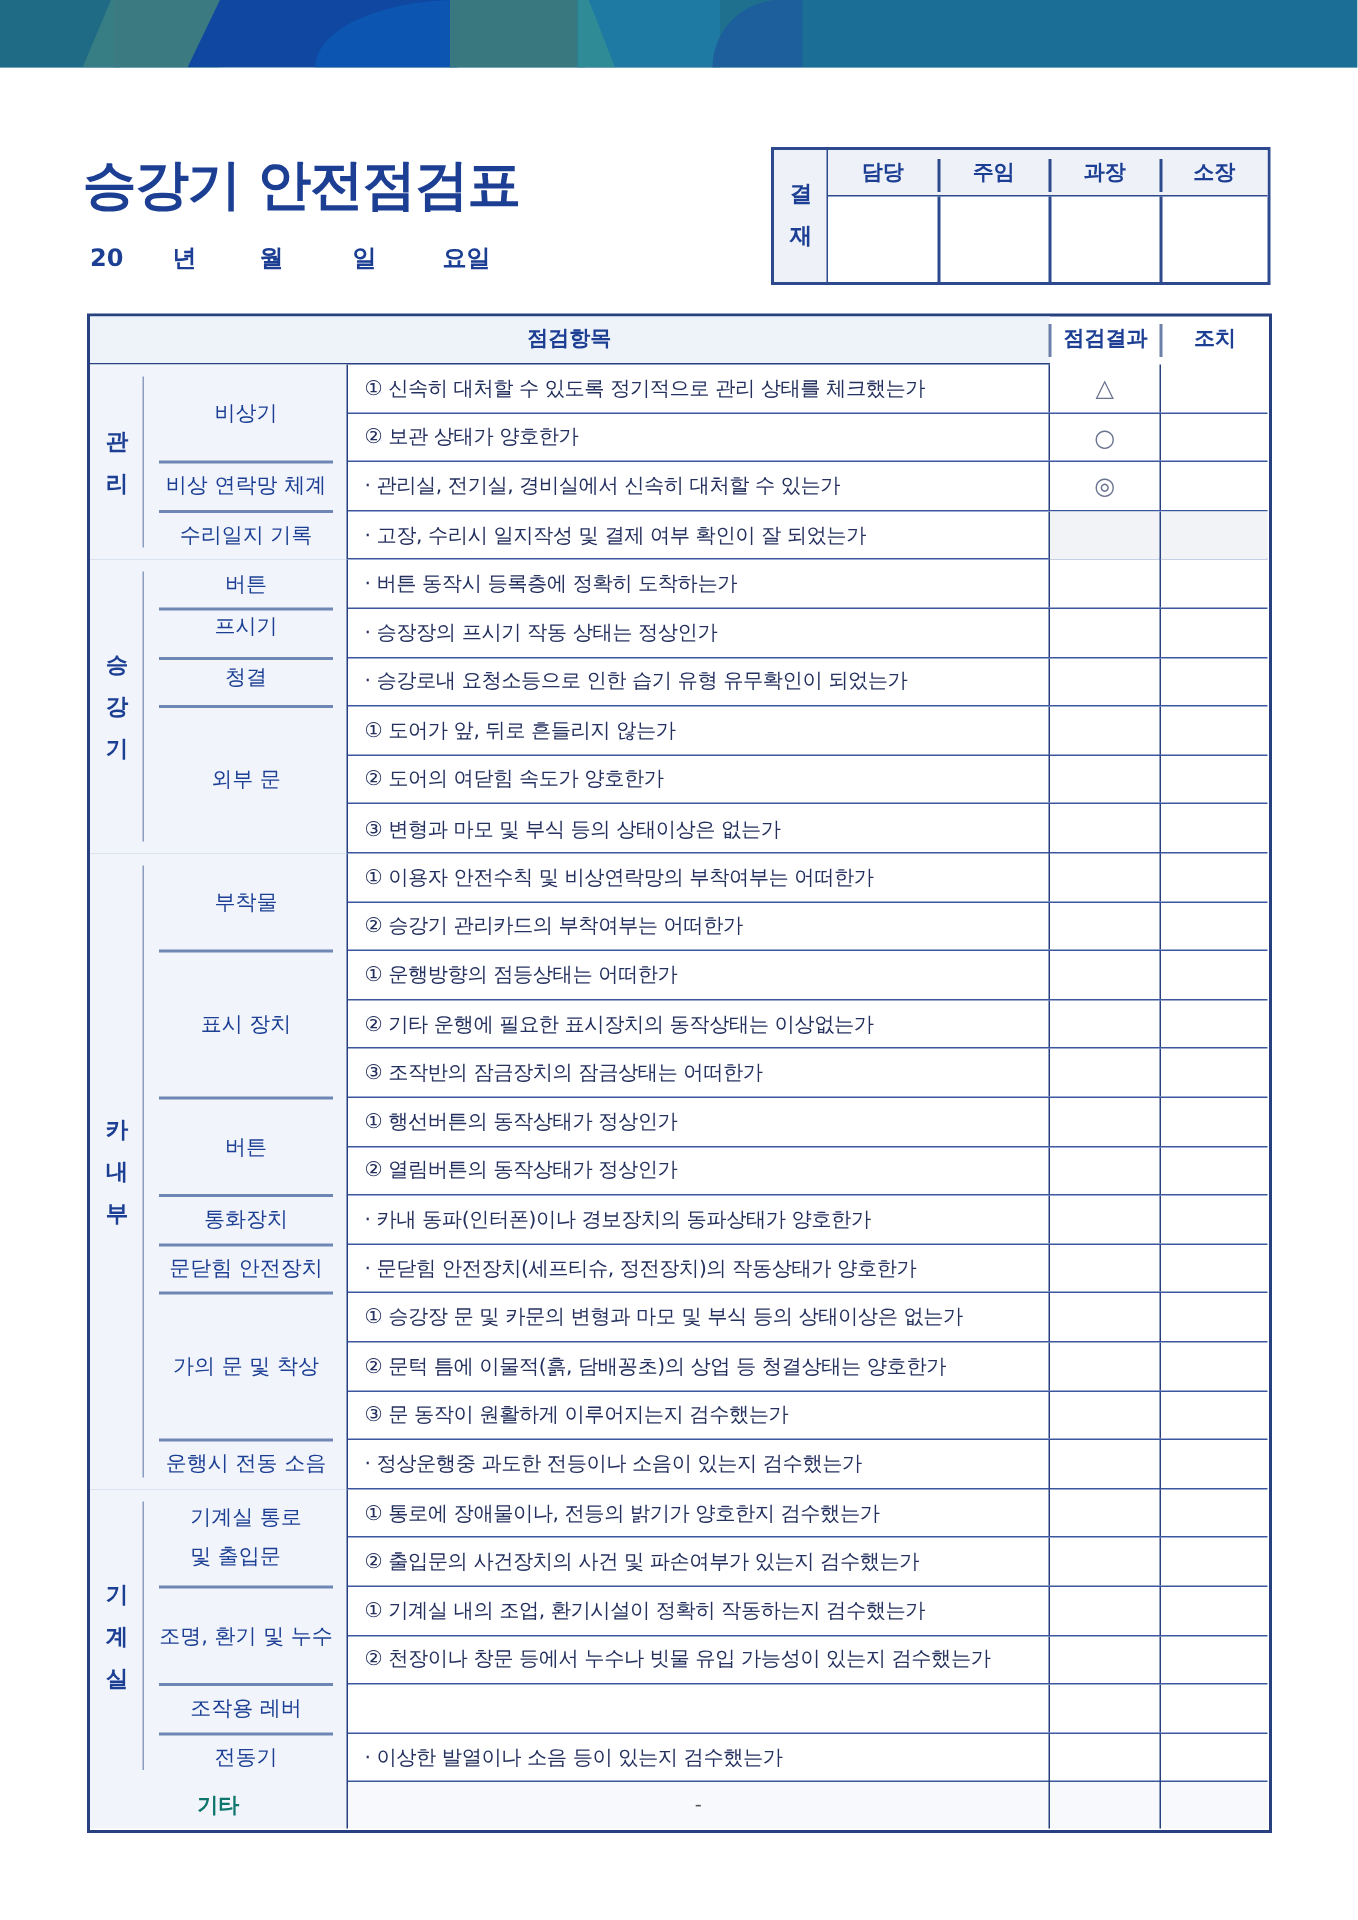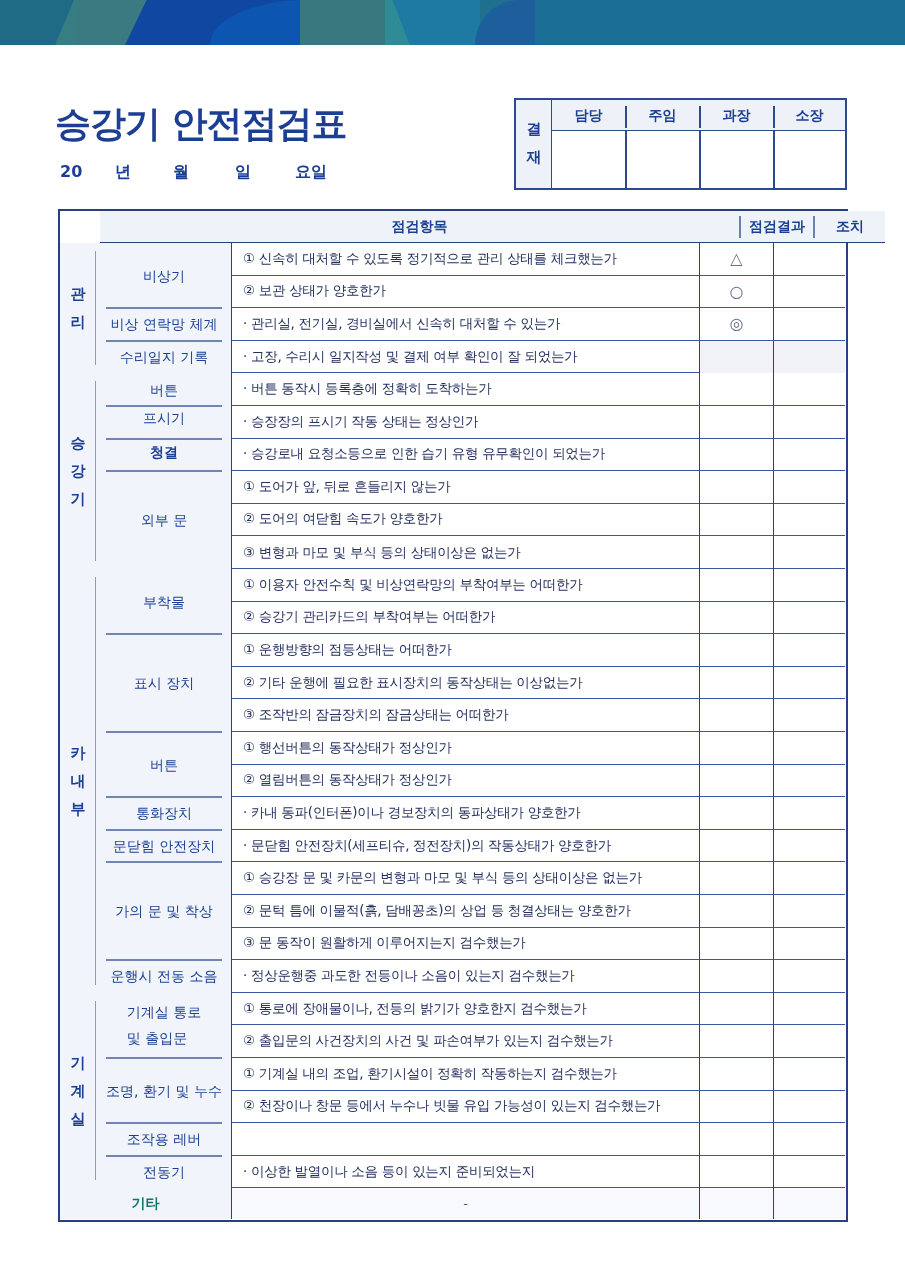--- a/index.html
+++ b/index.html
@@ -16,21 +16,21 @@
   .approval { position: absolute; left: 514px; top: 98px; width: 333px; height: 92px; border: 2px solid #2e4a8e; background: #fff; }
   .approval .side { position: absolute; left: 0; top: 0; width: 36px; height: 88px; background: #eef2f8; border-right: 1.5px solid #2e4a8e; font-size: 15px; font-weight: bold; color: #1c3f94; text-align: center; }
   .approval .side span { display: block; position: absolute; left: 0; width: 36px; }
   .approval .head { position: absolute; left: 36px; top: 0; width: 293px; height: 31px; background: #eef2f8; border-bottom: 1.5px solid #2e4a8e; }
   .approval .hcell { position: absolute; top: 0; height: 30px; line-height: 30px; text-align: center; font-size: 14px; font-weight: bold; color: #1c3f94; }
   .approval .hsep { position: absolute; top: 6px; width: 2px; height: 22px; background: #2e4a8e; }
   .approval .vsep { position: absolute; top: 31px; width: 1.5px; height: 57px; background: #2e4a8e; }
   .approval .sign { position: absolute; top: 32px; height: 56px; }
 
   .table { position: absolute; left: 58px; top: 209px; width: 790px; height: 1013px; border: 2.5px solid #27407f; background: #fff; }
-  .thead { position: absolute; left: 0; top: 0; width: 785px; height: 32px; background: #eef2f9; border-bottom: 1.5px solid #27407f; margin-left: 40px; }
+  .thead { position: absolute; left: 0; top: 0; width: 640px; height: 32px; background: #eef2f9; border-bottom: 1.5px solid #27407f; }
   .thead .th { position: absolute; top: 0; height: 31px; line-height: 31px; text-align: center; font-size: 14px; font-weight: bold; color: #1c3f94; }
   .thead .tsep { position: absolute; top: 5px; width: 2px; height: 22px; background: #6d80aa; }
 
   .group { position: absolute; left: 0; width: 785px; border-bottom: 1.5px solid #3b57a0; }
   .group .cat { position: absolute; left: 0; top: 0; width: 36px; background: #f1f5fb; font-size: 15px; font-weight: bold; color: #1c3f94; text-align: center; }
   .group .cat span { display: block; line-height: 28px; }
   .group .catbar { position: absolute; left: 35px; width: 2px; background: #8a9cc0; }
   .group .subcol { position: absolute; left: 36px; top: 0; width: 136px; background: #f1f5fb; border-right: 1.5px solid #27407f; }
   .sub { position: absolute; left: 36px; width: 136px; text-align: left; font-size: 14px; color: #1c3f94; display: flex; align-items: center; justify-content: center; line-height: 26px; }
   .sub-rule { position: absolute; left: 46px; width: 116px; height: 2px; background: #6f85b3; }
@@ -155,21 +155,21 @@
           <div class="result"></div>
           <div class="action"></div>
         </div>
         <div class="sub" style="top: 32.6px; height: 25px; white-space: pre-line;">프시기</div>
         <div class="sub-rule" style="top: 31.6px;"></div>
         <div class="row" style="top: 32.6px; height: 32.6px;">
           <div class="item">· 승장장의 프시기 작동 상태는 정상인가</div>
           <div class="result"></div>
           <div class="action"></div>
         </div>
-        <div class="sub" style="top: 65.2px; height: 27px; white-space: pre-line; font-weight: bold;">청결</div>
+        <div class="sub" style="top: 65.2px; height: 27px; white-space: pre-line;">청결</div>
         <div class="sub-rule" style="top: 64.2px;"></div>
         <div class="row" style="top: 65.2px; height: 32.6px;">
           <div class="item">· 승강로내 요청소등으로 인한 습기 유형 유무확인이 되었는가</div>
           <div class="result"></div>
           <div class="action"></div>
         </div>
         <div class="sub" style="top: 97.8px; height: 97.8px; white-space: pre-line;">외부 문</div>
         <div class="sub-rule" style="top: 96.8px;"></div>
         <div class="row" style="top: 97.8px; height: 32.6px;">
           <div class="item">① 도어가 앞, 뒤로 흔들리지 않는가</div>
@@ -312,21 +312,21 @@
         </div>
         <div class="sub" style="top: 130.4px; height: 32.6px; white-space: pre-line;">조작용 레버</div>
         <div class="sub-rule" style="top: 129.4px;"></div>
         <div class="row" style="top: 130.4px; height: 32.6px;">
           <div class="result"></div>
           <div class="action"></div>
         </div>
         <div class="sub" style="top: 163px; height: 32.6px; white-space: pre-line;">전동기</div>
         <div class="sub-rule" style="top: 162px;"></div>
         <div class="row" style="top: 163px; height: 32.6px; border-bottom: none;">
-          <div class="item">· 이상한 발열이나 소음 등이 있는지 준비되었는지</div>
+          <div class="item">· 이상한 발열이나 소음 등이 있는지 검수했는가</div>
           <div class="result"></div>
           <div class="action"></div>
         </div>
       </div>
     </div>
   <div class="etc" id="etc-row" style="top: 977.4px; height: 30.6px;">
     <div class="label">기타</div>
     <div class="val">-</div>
     <div class="result"></div>
     <div class="action"></div>

